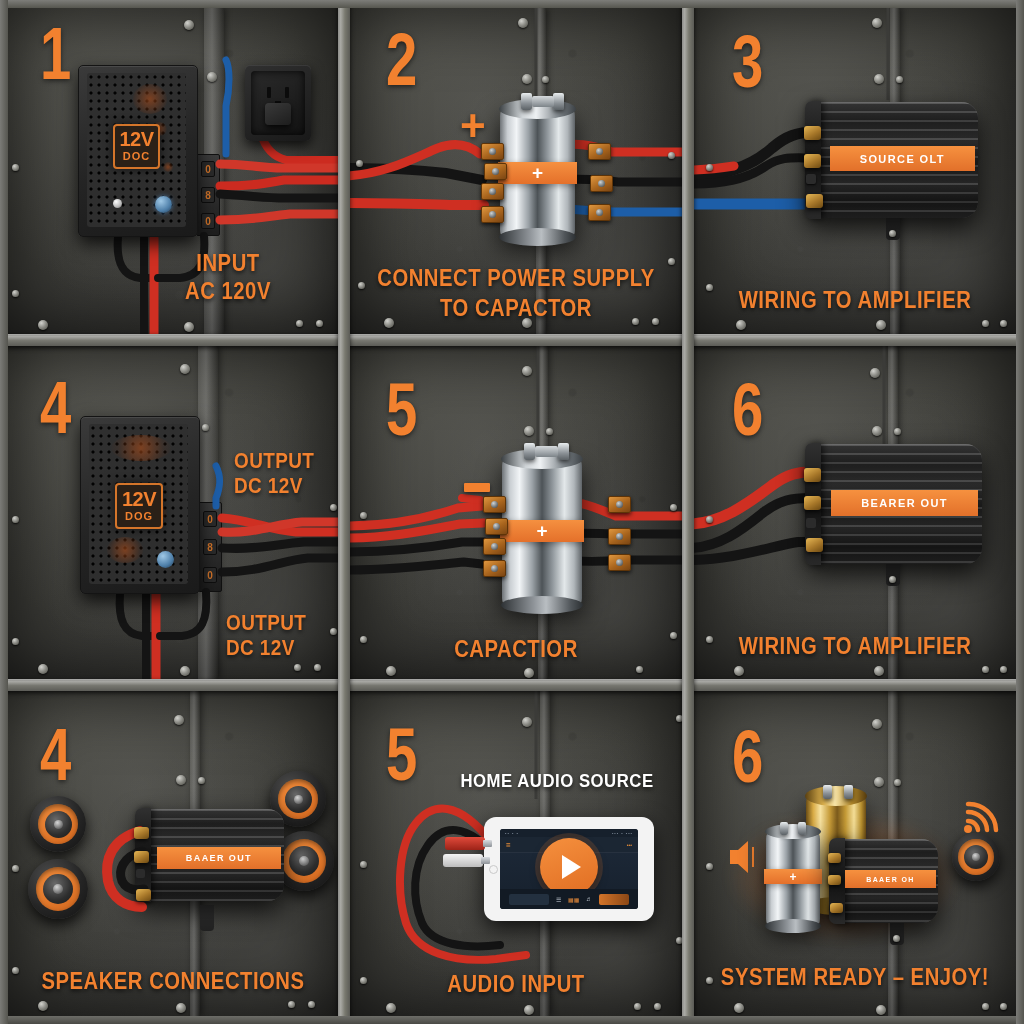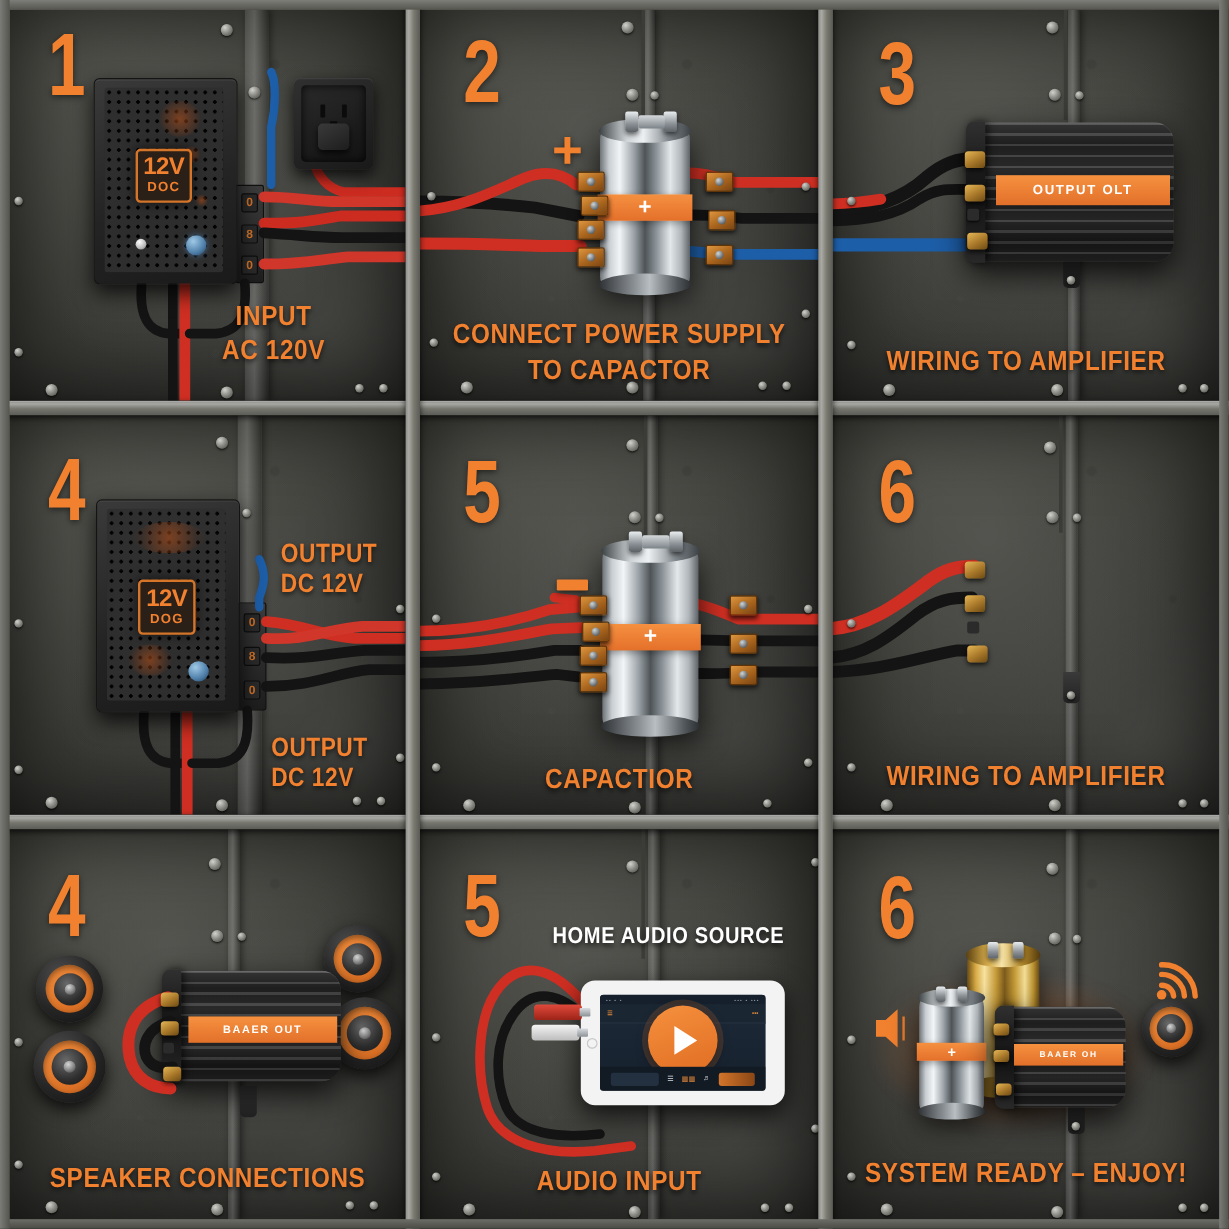--- a/index.html
+++ b/index.html
@@ -374,21 +374,21 @@
       <path d="M-6,176 C28,176 52,172 72,158 C88,148 98,150 118,150" stroke="#141414" stroke-width="9" fill="none" stroke-linecap="round"></path>
       <path d="M-6,162 C16,162 28,160 40,158" stroke="#cf2f22" stroke-width="9" fill="none" stroke-linecap="round"></path>
       <path d="M-6,196 C38,196 76,196 116,196" stroke="#1d5ea8" stroke-width="11" fill="none" stroke-linecap="round"></path>
       <path d="M194,0 L194,92" stroke="#3b3b38" stroke-width="3" fill="none"></path>
     </svg>
 
     <div class="amp" style="left:112px; top:94px; width:172px; height:116px;">
       <div class="amp-fins"></div>
       <div class="amp-face"></div>
       <div class="amp-band" style="top:44px; height:25px; font-size:11px;">
-        <span>OUTPUT OLT</span>
+        <span>SOURCE OLT</span>
       </div>
     </div>
     <div class="binding" style="left:110px; top:118px;"></div>
     <div class="binding" style="left:110px; top:146px;"></div>
     <div class="binding" style="left:112px; top:186px;"></div>
     <div style="position:absolute; z-index:5; left:112px; top:166px; width:10px; height:10px; border-radius:2px; background:#2b2b2b; box-shadow:0 1px 2px rgba(0,0,0,.8);"></div>
     <div class="amp-bracket" style="left:192px; top:206px;"></div>
     <div class="rivet sm" style="left:195px; top:222px; z-index:5;"></div>
 
     <div class="caption" style="top:280px;">WIRING TO AMPLIFIER</div>
@@ -510,20 +510,27 @@
 
     <div class="stepnum" style="left:38px; top:32px;">6</div>
 
     <svg class="wires" viewBox="0 0 322 333" preserveAspectRatio="none">
       <path d="M-6,178 C28,178 56,156 80,138 C94,128 104,126 118,126" stroke="#cf2f22" stroke-width="11" fill="none" stroke-linecap="round"></path>
       <path d="M-6,202 C26,202 50,182 70,166 C86,154 98,152 116,152" stroke="#141414" stroke-width="10" fill="none" stroke-linecap="round"></path>
       <path d="M-6,214 C40,214 78,200 104,196 L118,196" stroke="#141414" stroke-width="10" fill="none" stroke-linecap="round"></path>
       <path d="M190,0 L190,98" stroke="#3b3b38" stroke-width="3" fill="none"></path>
     </svg>
 
+    <div class="amp" style="left:112px; top:98px; width:176px; height:120px;">
+      <div class="amp-fins"></div>
+      <div class="amp-face"></div>
+      <div class="amp-band" style="top:46px; height:26px; font-size:11px;">
+        <span>BEARER OUT</span>
+      </div>
+    </div>
     <div class="binding" style="left:110px; top:122px;"></div>
     <div class="binding" style="left:110px; top:150px;"></div>
     <div class="binding" style="left:112px; top:192px;"></div>
     <div style="position:absolute; z-index:5; left:112px; top:172px; width:10px; height:10px; border-radius:2px; background:#2b2b2b;"></div>
     <div class="amp-bracket" style="left:192px; top:214px;"></div>
     <div class="rivet sm" style="left:195px; top:230px; z-index:5;"></div>
 
     <div class="caption" style="top:288px;">WIRING TO AMPLIFIER</div>
   </div>
 

